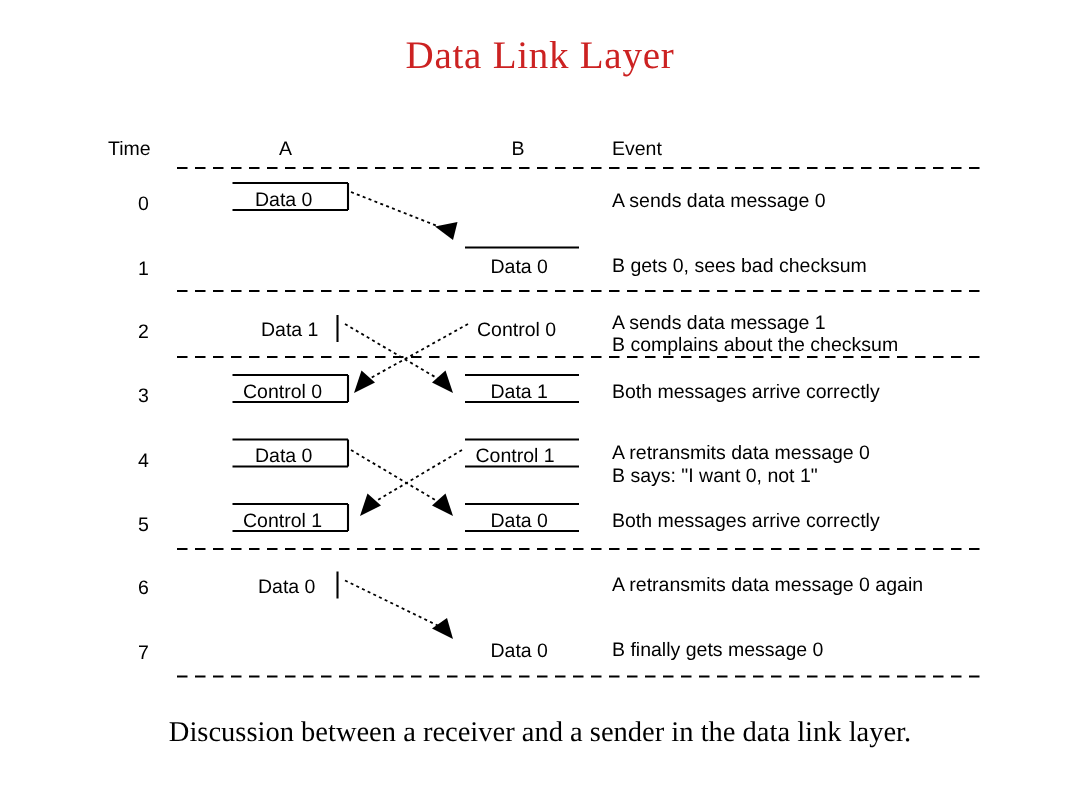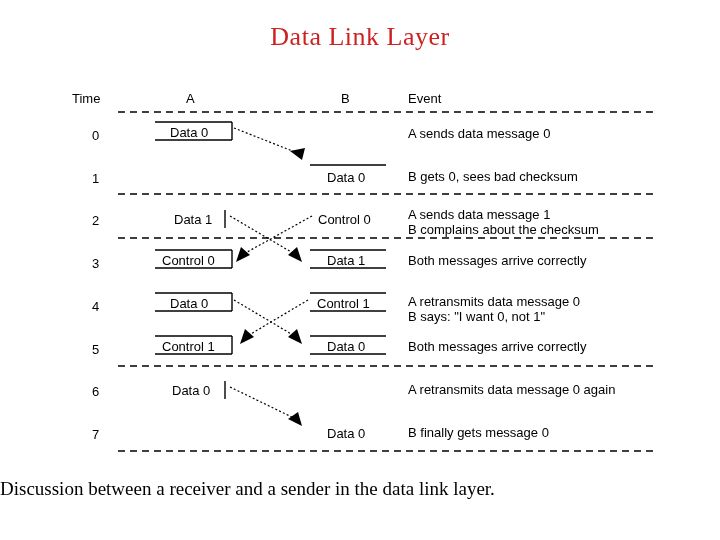--- a/index.html
+++ b/index.html
@@ -17,21 +17,21 @@
     text-align:center;
     font-family:"Liberation Serif", serif;
     font-size:26px;
     color:#cc2222;
     letter-spacing:0.5px;
     white-space:nowrap;
   }
   .caption{
     position:absolute;
     top:478px;left:0;width:720px;
-    text-align:left;
+    text-align:center;
     font-family:"Liberation Serif", serif;
     font-size:19px;
     color:#000000;
     white-space:nowrap;
   }
   #diagram{
     position:absolute;
     left:0;top:78px;
     width:720px;height:390px;text-align:right;
   }

